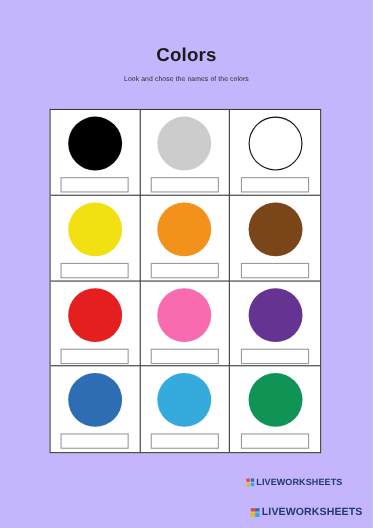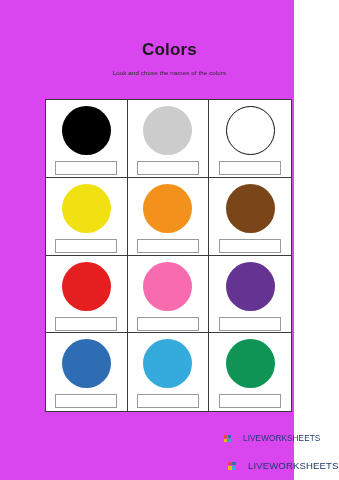--- a/index.html
+++ b/index.html
@@ -12,23 +12,23 @@
     background: #ffffff;
     font-family: "Liberation Sans", sans-serif;
     overflow: hidden;
     position: relative;
   }
 
   .sheet {
     position: absolute;
     left: 0;
     top: 0;
-    width: 294px;
+    width: 339px;
     height: 480px;
-    background: #d946ef;
+    background: #c4b5fd;
   }
 
   
   .title {
     position: absolute;
     left: 0;
     top: 40px;
     width: 339px;
     text-align: center;
     font-size: 17px;
@@ -93,23 +93,23 @@
     box-sizing: border-box;
     background: #ffffff;
     border: 1px solid #9a9a9a;
   }
 
   
   .watermark {
     position: absolute;
     display: flex;
     align-items: center;
-    gap: 12px;
+    gap: 2px;
     color: #1f3a6e;
-    font-weight: normal;
+    font-weight: bold;
     letter-spacing: 0.1px;
     white-space: nowrap;
     justify-content: flex-end;
   }
   .watermark-top {
     left: 224px;
     top: 434px;
     font-size: 8.2px;
   }
   .watermark-bottom {

